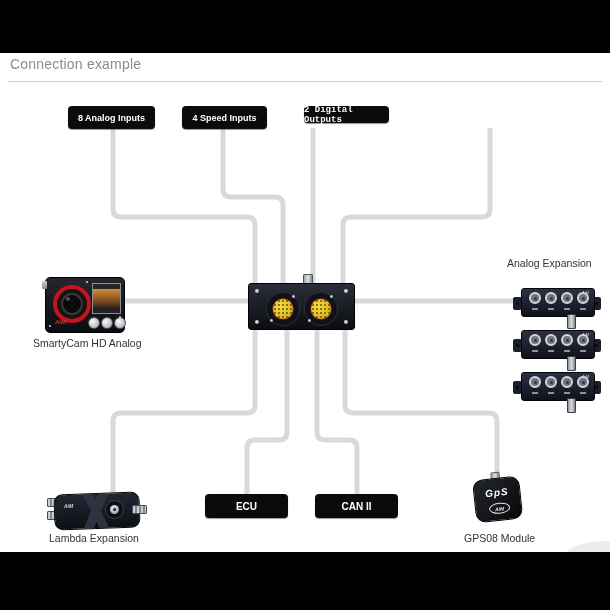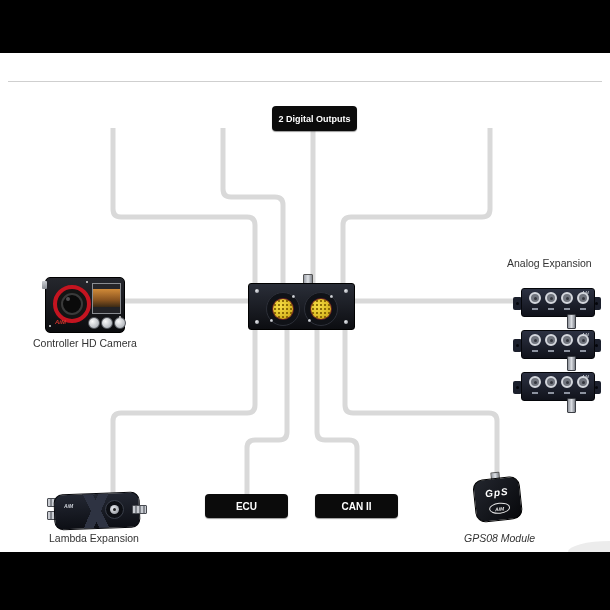--- a/index.html
+++ b/index.html
@@ -18,21 +18,21 @@
   
   svg.lines{position:absolute;left:0;top:0;z-index:1;}
   svg.lines path{stroke:#d9d9d9;stroke-width:5;fill:none;}
 
   
   .tag{position:absolute;z-index:2;background:#0b0b0b;border-radius:4px;color:#fff;
     font-size:9px;font-weight:bold;display:flex;align-items:center;justify-content:center;
     box-shadow:0 1px 1px rgba(0,0,0,.4);}
   .tag.analog{left:68px;top:106px;width:87px;height:23px;}
   .tag.speed{left:182px;top:106px;width:85px;height:23px;}
-  .tag.digital{left:272px;top:106px;width:85px;height:25px;}
+  .tag.digital{left:304px;top:106px;width:85px;height:17px;font-family:Liberation Mono, monospace;}
   .tag.wifi{left:447px;top:106px;width:85px;height:23px;}
   .tag.ecu{left:205px;top:494px;width:83px;height:24px;font-size:10px;}
   .tag.can{left:315px;top:494px;width:83px;height:24px;font-size:10px;}
 
   .dev-label{position:absolute;z-index:2;color:#333;font-size:10.5px;}
 
   
   .logger{position:absolute;left:248px;top:274px;width:105px;height:54px;z-index:2;}
   .logger .stub{position:absolute;left:55px;top:0;width:8px;height:11px;
     background:linear-gradient(90deg,#9ca0a8,#dfe2e6,#84888f);border:1px solid #555;border-radius:1px;}
@@ -113,37 +113,44 @@
   .gps .logo{position:absolute;left:13px;top:24px;width:19px;height:9px;border:1px solid #e8e8e8;
     border-radius:50%;color:#e8e8e8;font-size:5px;font-style:italic;font-weight:bold;
     display:flex;align-items:center;justify-content:center;}
 </style>
 </head>
 <body>
 
 <div id="canvas">
 
   <div class="top-bar"></div>
+  <div class="page-title">Connection example</div>
   <div class="separator"></div>
   <div class="swoosh"></div>
   <div class="bottom-bar"></div>
 
   <svg class="lines" width="610" height="610">
     <path d="M113 128 V209 Q113 217 121 217 H247 Q255 217 255 225 V285"></path>
     <path d="M223 128 V189 Q223 197 231 197 H275 Q283 197 283 205 V285"></path>
     <path d="M313 128 V285"></path>
     <path d="M490 128 V209 Q490 217 482 217 H351 Q343 217 343 225 V285"></path>
     <path d="M115 301 H260"></path>
     <path d="M348 301 H520"></path>
     <path d="M255 326 V405 Q255 413 247 413 H121 Q113 413 113 421 V493"></path>
     <path d="M287 326 V432 Q287 440 279 440 H255 Q247 440 247 448 V495"></path>
     <path d="M317 326 V432 Q317 440 325 440 H349 Q357 440 357 448 V495"></path>
     <path d="M345 326 V405 Q345 413 353 413 H489 Q497 413 497 421 V479"></path>
   </svg>
 
+  <div class="tag analog">
+      <span>8 Analog Inputs</span>
+    </div>
+  <div class="tag speed">
+      <span>4 Speed Inputs</span>
+    </div>
   <div class="tag digital">
       <span>2 Digital Outputs</span>
     </div>
 
   <div class="tag can">
       <span>CAN II</span>
     </div>
   <div class="tag ecu">
       <span>ECU</span>
     </div>
@@ -180,21 +187,21 @@
       <div class="strip-bot"></div>
     </div>
     <div class="btn" style="left:42px;"></div>
     <div class="btn" style="left:55px;"></div>
     <div class="btn" style="left:68px;"></div>
     <div class="aim-logo">AiM</div>
     <div class="dot" style="left:40px;top:3px;"></div>
     <div class="dot" style="left:73px;top:38px;"></div>
     <div class="dot" style="left:3px;top:47px;"></div>
   </div>
-  <div class="dev-label" style="left:33px;top:337px;">Controller HD Camera</div>
+  <div class="dev-label" style="left:33px;top:337px;">SmartyCam HD Analog</div>
 
   <div class="dev-label" style="left:507px;top:257px;">Analog Expansion</div>
 
   <div class="ce-module" style="top:288px;">
     <div class="tab" style="left:0;">
         <div class="hole"></div>
       </div>
     <div class="tab" style="right:0;">
         <div class="hole"></div>
       </div>
@@ -291,15 +298,15 @@
   </div>
   <div class="dev-label" style="left:49px;top:532px;">Lambda Expansion</div>
 
   <div class="gps">
     <div class="stub"></div>
     <div class="body">
       <div class="badge">GpS</div>
       <div class="logo">AiM</div>
     </div>
   </div>
-  <div class="dev-label" style="left:464px;top:532px;font-style:italic;">GPS08 Module</div>
+  <div class="dev-label" style="left:464px;top:532px;">GPS08 Module</div>
 
 </div>
 
 </body></html>

